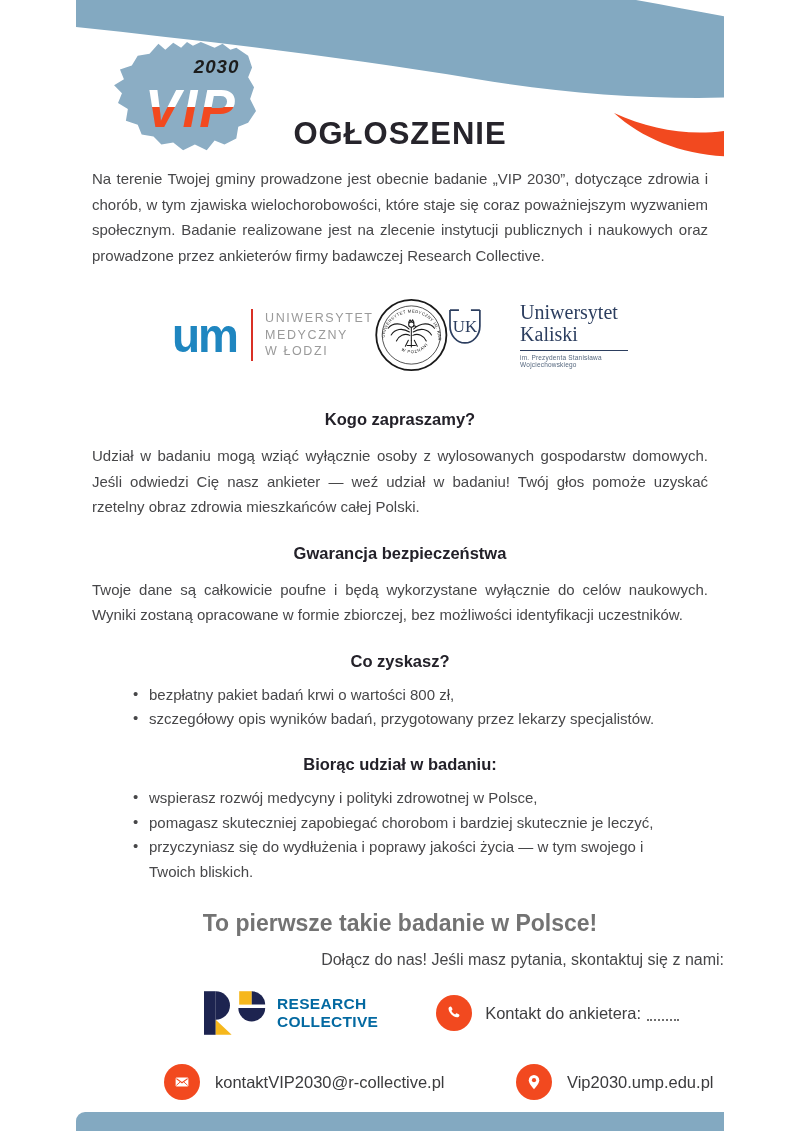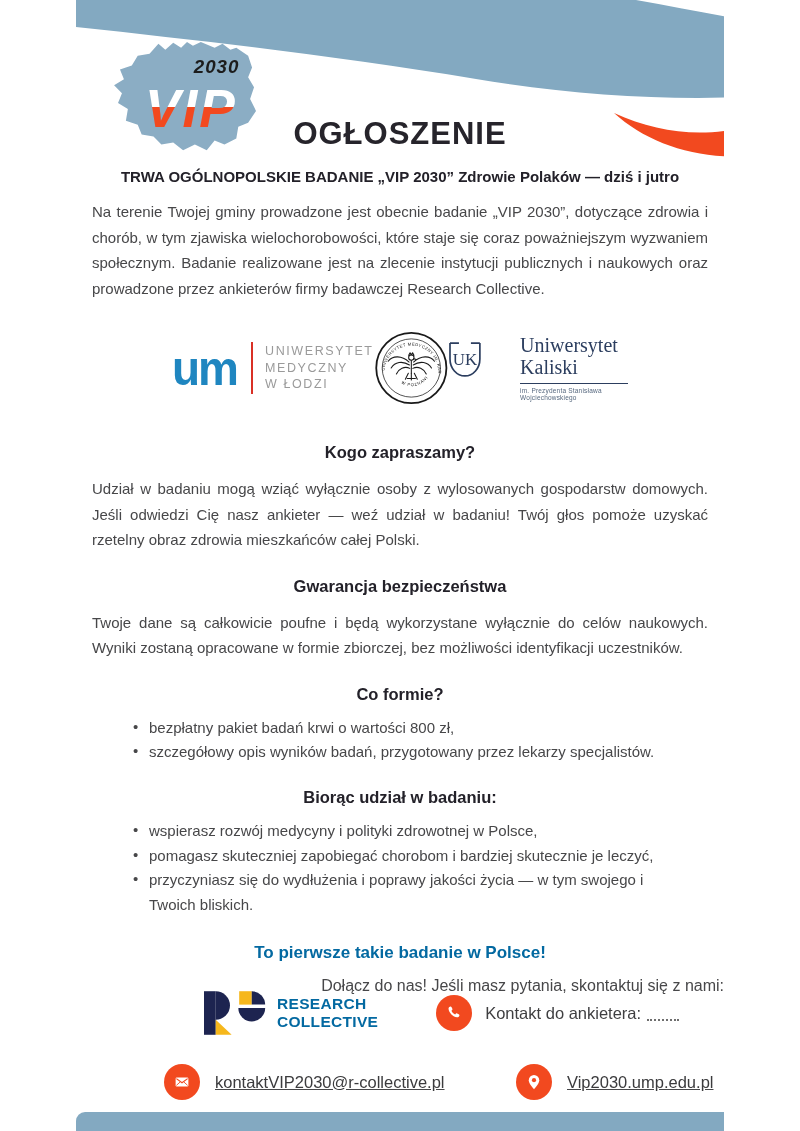--- a/index.html
+++ b/index.html
@@ -17,21 +17,21 @@
   .main-title{margin:0;text-align:center;font-size:31px;font-weight:800;
     letter-spacing:1px;color:#26242b;}
   .subtitle{margin:16px 30px 0;text-align:center;font-size:15px;font-weight:700;color:#232129;}
   .para{margin:14px 16px 0;text-align:justify;font-size:15px;line-height:1.7;color:#474749;}
   .logos-row{display:flex;align-items:center;justify-content:space-between;
     margin:16px 96px 0;height:102px;}
   .sec-heading{margin:24px 0 0;text-align:center;font-size:16.5px;font-weight:700;color:#232129;}
   .bullets{list-style:none;margin:12px 38px 0 57px;padding:0;}
   .bullets li{position:relative;padding-left:16px;font-size:15px;line-height:1.63;color:#474749;}
   .bullets li::before{content:"•";position:absolute;left:0;top:-1px;color:#474749;}
-  .final-heading{margin:26px 0 0;text-align:center;font-size:17px;font-weight:800;color:#0369a1;}
+  .final-heading{margin:26px 0 0;text-align:center;font-size:23px;font-weight:800;color:#737373;}
   .final-sub{margin:14px 0 0;text-align:right;font-size:16px;color:#474749;}
   
   .um-logo{display:flex;align-items:center;}
   .um-mark{font-size:46px;font-weight:800;color:#1f86c0;line-height:1;
     letter-spacing:-2px;transform:scaleY(1.05);}
   .um-sep{width:2px;height:52px;background:#d93025;margin:0 12px 0 14px;}
   .um-text{font-size:12.5px;letter-spacing:1.6px;color:#9a9a9a;line-height:1.35;}
   
   .uk-logo{display:flex;align-items:flex-start;gap:28px;}
   .uk-text{margin-left:10px;font-family:"Liberation Serif",serif;color:#2c3e5f;}
@@ -43,21 +43,21 @@
     display:flex;align-items:center;}
   .rc-logo{display:flex;align-items:center;margin-right:58px;}
   .rc-text{margin-left:11px;font-size:15.5px;font-weight:800;letter-spacing:.3px;
     color:#0369a1;line-height:1.15;}
   .phone-item{display:flex;align-items:center;flex:1;}
   .round-icon{width:36px;height:36px;border-radius:50%;background:#f2491f;
     display:flex;align-items:center;justify-content:center;flex:0 0 auto;}
   .phone-label{margin-left:13px;font-size:16.5px;color:#3f3f41;white-space:nowrap;}
   .dotline{flex:1;margin:0 0 0 6px;height:14px;border-bottom:2px dotted #6e6e6e;}
   
-  .footer-contacts{position:absolute;top:1064px;left:88px;display:flex;align-items:center;text-decoration:underline;}
+  .footer-contacts{position:absolute;top:1064px;left:88px;display:flex;align-items:center;}
   .fc-item{display:flex;align-items:center;}
   .fc-item.first{width:352px;}
   .fc-text{margin-left:15px;font-size:16.5px;color:#3b3b3d;}
   .bottom-bar{position:absolute;bottom:0;left:0;width:800px;height:19px;
     background:#83a9c1;border-radius:9px 9px 0 0;}
 </style>
 </head>
 <body>
 
 <div class="page">
@@ -76,21 +76,20 @@
     </defs>
     <path fill="#8badc4" d="M55,10 L62,16 L70,9 L78,14 L84,8 L90,12 L98,8 L112,14 L120,10 L128,16 L134,14 L146,22 L150,34 L146,44 L152,54 L148,66 L154,78 L146,90 L136,94 L134,106 L122,112 L112,108 L104,118 L92,112 L80,118 L70,110 L58,112 L50,104 L38,102 L34,92 L22,88 L24,76 L14,70 L18,60 L10,52 L20,46 L16,36 L28,32 L34,22 L46,20 Z"></path>
     <text x="114" y="40" font-size="19" font-weight="bold" font-style="italic" fill="#1c1c1c" text-anchor="middle" letter-spacing="1">2030</text>
     <text x="88" y="94" font-size="54" font-weight="900" font-style="italic" fill="url(#vipg)" text-anchor="middle" letter-spacing="2">VIP</text>
   </svg>
 
   <div class="content">
 
     <h1 class="main-title">OGŁOSZENIE</h1>
 
-    <div class="subtitle">TRWA OGÓLNOPOLSKIE BADANIE „VIP 2030” Zdrowie Polaków — dziś i jutro</div>
 
     <p class="para">Na terenie Twojej gminy prowadzone jest obecnie badanie „VIP 2030”, dotyczące zdrowia i chorób, w tym zjawiska wielochorobowości, które staje się coraz poważniejszym wyzwaniem społecznym. Badanie realizowane jest na zlecenie instytucji publicznych i naukowych oraz prowadzone przez ankieterów firmy badawczej Research Collective.</p>
 
     <div class="logos-row">
 
       <div class="um-logo">
         <div class="um-mark">um</div>
         <div class="um-sep"></div>
         <div class="um-text">
           <div>UNIWERSYTET</div>
@@ -140,21 +139,21 @@
         </div>
       </div>
     </div>
 
     <h2 class="sec-heading">Kogo zapraszamy?</h2>
     <p class="para">Udział w badaniu mogą wziąć wyłącznie osoby z wylosowanych gospodarstw domowych. Jeśli odwiedzi Cię nasz ankieter — weź udział w badaniu! Twój głos pomoże uzyskać rzetelny obraz zdrowia mieszkańców całej Polski.</p>
 
     <h2 class="sec-heading">Gwarancja bezpieczeństwa</h2>
     <p class="para">Twoje dane są całkowicie poufne i będą wykorzystane wyłącznie do celów naukowych. Wyniki zostaną opracowane w formie zbiorczej, bez możliwości identyfikacji uczestników.</p>
 
-    <h2 class="sec-heading">Co formie?</h2>
+    <h2 class="sec-heading">Co zyskasz?</h2>
     <ul class="bullets">
       <li>bezpłatny pakiet badań krwi o wartości 800 zł,</li>
       <li>szczegółowy opis wyników badań, przygotowany przez lekarzy specjalistów.</li>
     </ul>
 
     <h2 class="sec-heading">Biorąc udział w badaniu:</h2>
     <ul class="bullets">
       <li>wspierasz rozwój medycyny i polityki zdrowotnej w Polsce,</li>
       <li>pomagasz skuteczniej zapobiegać chorobom i bardziej skutecznie je leczyć,</li>
       <li>przyczyniasz się do wydłużenia i poprawy jakości życia — w tym swojego i Twoich bliskich.</li>

